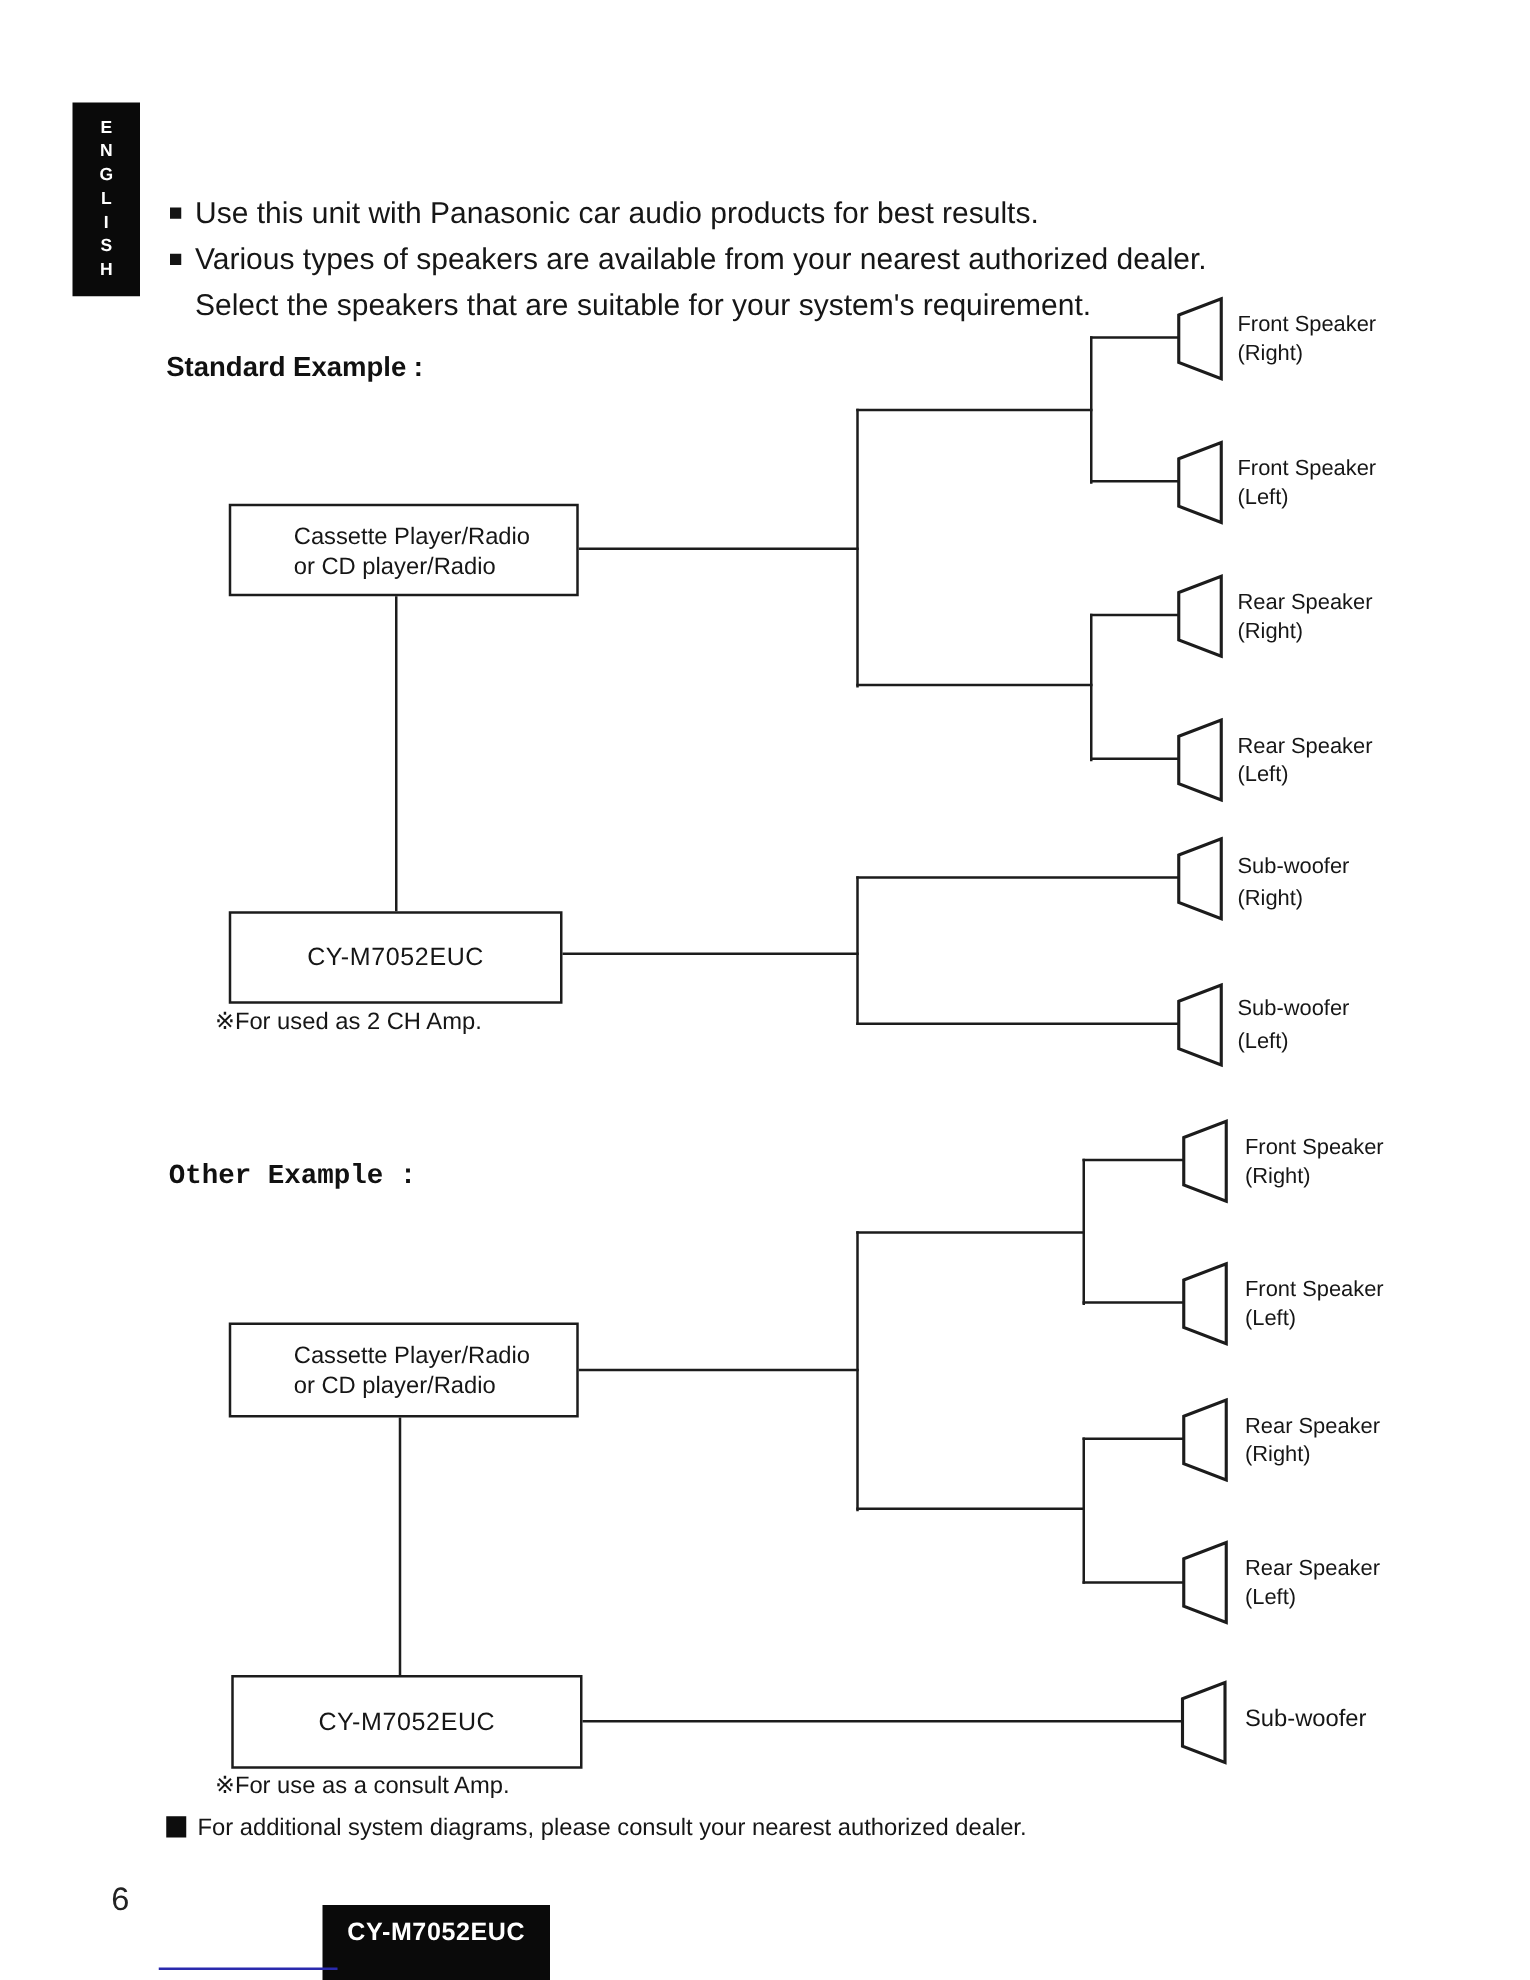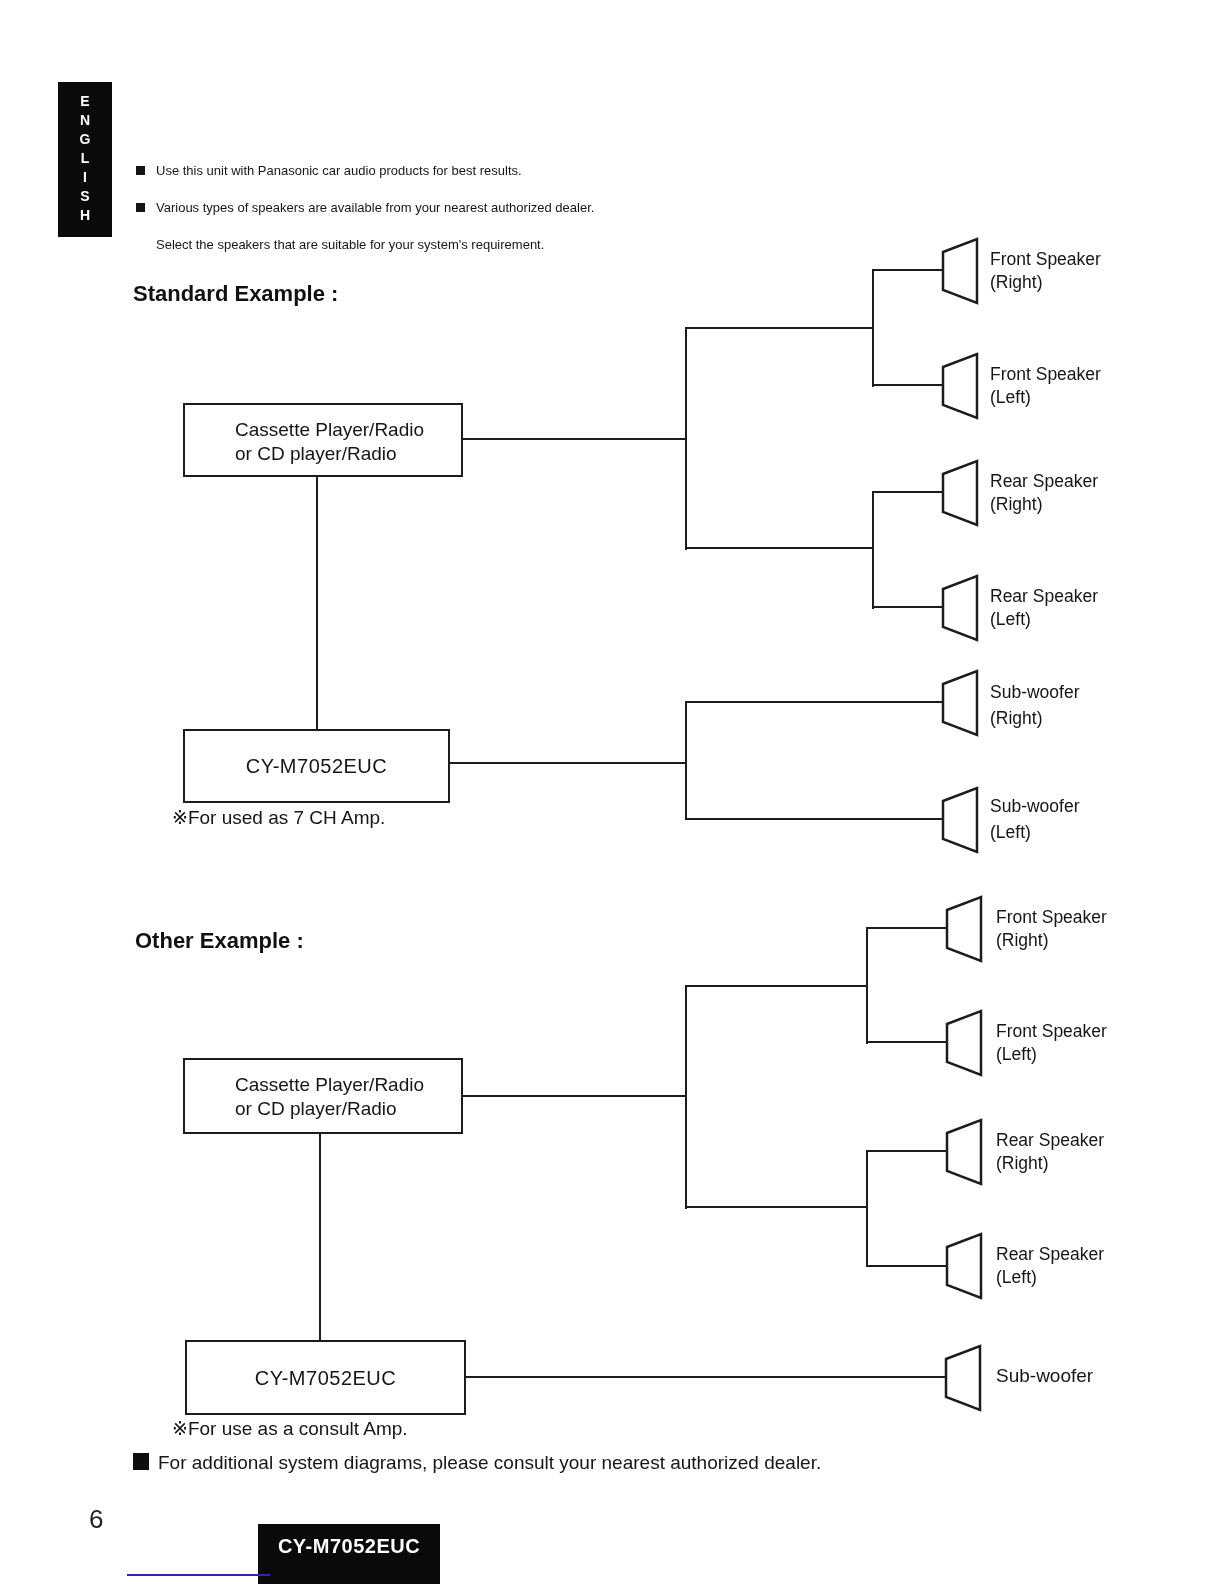--- a/index.html
+++ b/index.html
@@ -15,21 +15,21 @@
   .lang-tab{
     position:absolute;left:58px;top:82px;width:54px;height:155px;background:#0a0a0a;
     color:#ffffff;font-size:14px;font-weight:bold;line-height:19px;text-align:center;
     white-space:pre-line;padding-top:10px;box-sizing:border-box;letter-spacing:0;
   }
   .title{
     position:absolute;left:132px;top:84px;font-size:45px;font-weight:bold;
     letter-spacing:-1px;line-height:1.05;color:#111;
   }
   .bullet-sq{position:absolute;width:9px;height:9px;background:#141414;}
-  .body-text{position:absolute;font-size:13px;line-height:22px;color:#161616;}
+  .body-text{position:absolute;font-size:24px;line-height:22px;color:#161616;}
   .section-head{position:absolute;font-size:22px;font-weight:bold;color:#111;}
   .outline-box{
     position:absolute;border:2px solid #1c1c1c;background:#fff;box-sizing:border-box;
     font-size:19px;line-height:24px;color:#161616;
   }
   .src-text{padding:13px 0 0 50px;}
   .amp-text{display:flex;align-items:center;justify-content:center;height:100%;font-size:20px;letter-spacing:0.5px;}
   .note{position:absolute;font-size:19px;color:#161616;}
   .spk{position:absolute;width:38px;height:68px;}
   .spk svg{display:block;}
@@ -67,21 +67,21 @@
   <div class="outline-box" style="left:183px;top:403px;width:280px;height:74px;">
     <div class="src-text">
       <div>Cassette Player/Radio</div>
       <div>or CD player/Radio</div>
     </div>
   </div>
 
   <div class="outline-box" style="left:183px;top:729px;width:267px;height:74px;">
     <div class="amp-text">CY-M7052EUC</div>
   </div>
-  <div class="note" style="left:172px;top:806px;">※For used as 7 CH Amp.</div>
+  <div class="note" style="left:172px;top:806px;">※For used as 2 CH Amp.</div>
 
   <div class="vline" style="left:316px;top:477px;height:252px;"></div>
   <div class="hline" style="left:463px;top:438px;width:224px;"></div>
   <div class="vline" style="left:685px;top:327px;height:223px;"></div>
   <div class="hline" style="left:685px;top:327px;width:189px;"></div>
   <div class="vline" style="left:872px;top:269px;height:118px;"></div>
   <div class="hline" style="left:872px;top:269px;width:73px;"></div>
   <div class="hline" style="left:872px;top:384px;width:73px;"></div>
   <div class="hline" style="left:685px;top:547px;width:189px;"></div>
   <div class="vline" style="left:872px;top:491px;height:118px;"></div>
@@ -142,21 +142,21 @@
   </div>
   <div class="lbl" style="left:990px;top:679px;line-height:26px;">
     <div>Sub-woofer</div>
     <div>(Right)</div>
   </div>
   <div class="lbl" style="left:990px;top:793px;line-height:26px;">
     <div>Sub-woofer</div>
     <div>(Left)</div>
   </div>
 
-  <div class="section-head" style="left:135px;top:928px;">Other Example :</div>
+  <div class="section-head" style="left:135px;top:928px;font-family:Liberation Mono, monospace;">Other Example :</div>
 
   <div class="outline-box" style="left:183px;top:1058px;width:280px;height:76px;">
     <div class="src-text">
       <div>Cassette Player/Radio</div>
       <div>or CD player/Radio</div>
     </div>
   </div>
 
   <div class="outline-box" style="left:185px;top:1340px;width:281px;height:75px;">
     <div class="amp-text">CY-M7052EUC</div>

